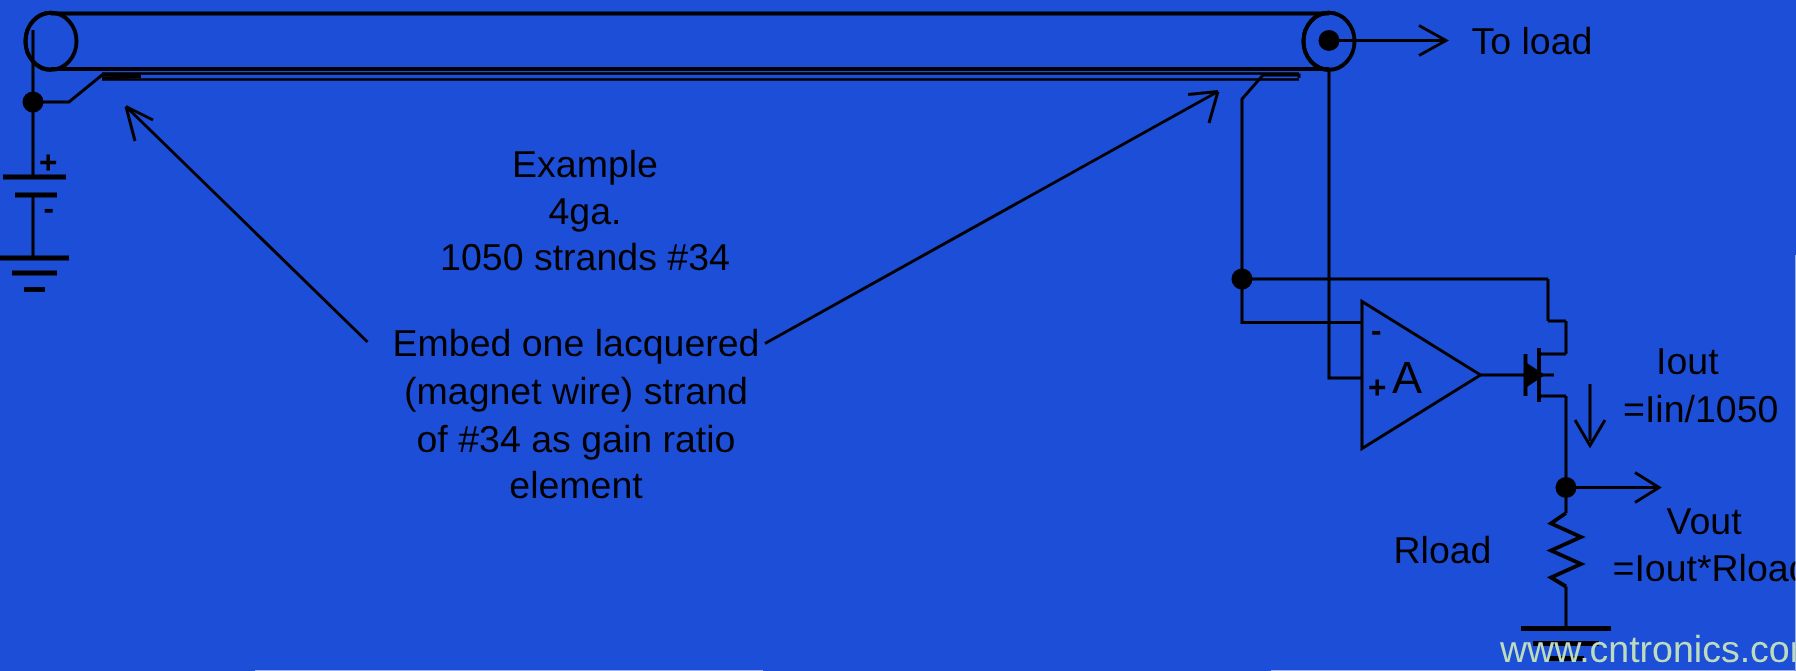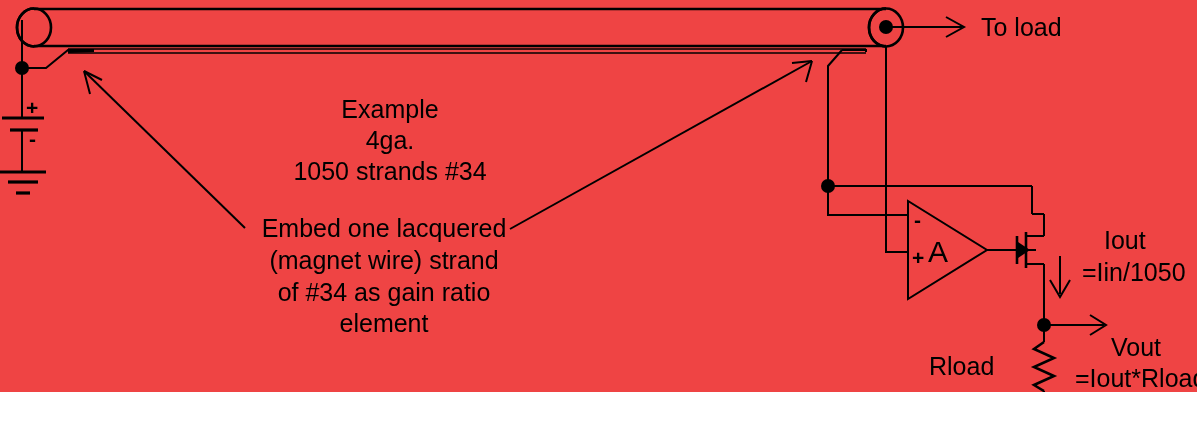--- a/index.html
+++ b/index.html
@@ -3,22 +3,22 @@
 <meta charset="utf-8">
 <style>
   html, body {
     margin: 0;
     padding: 0;
     background: #ffffff;
   }
   #page {
     position: relative;
     width: 1197px;
-    height: 392px;
-    background: #ef4444;
+    height: 447px;
+    background: #1d4ed8;
     overflow: hidden;
     font-family: "Liberation Sans", sans-serif;
   }
   svg.diagram {
     position: absolute;
     left: 0;
     top: 0;
     width: 1197px;
     height: 447px;
   }

